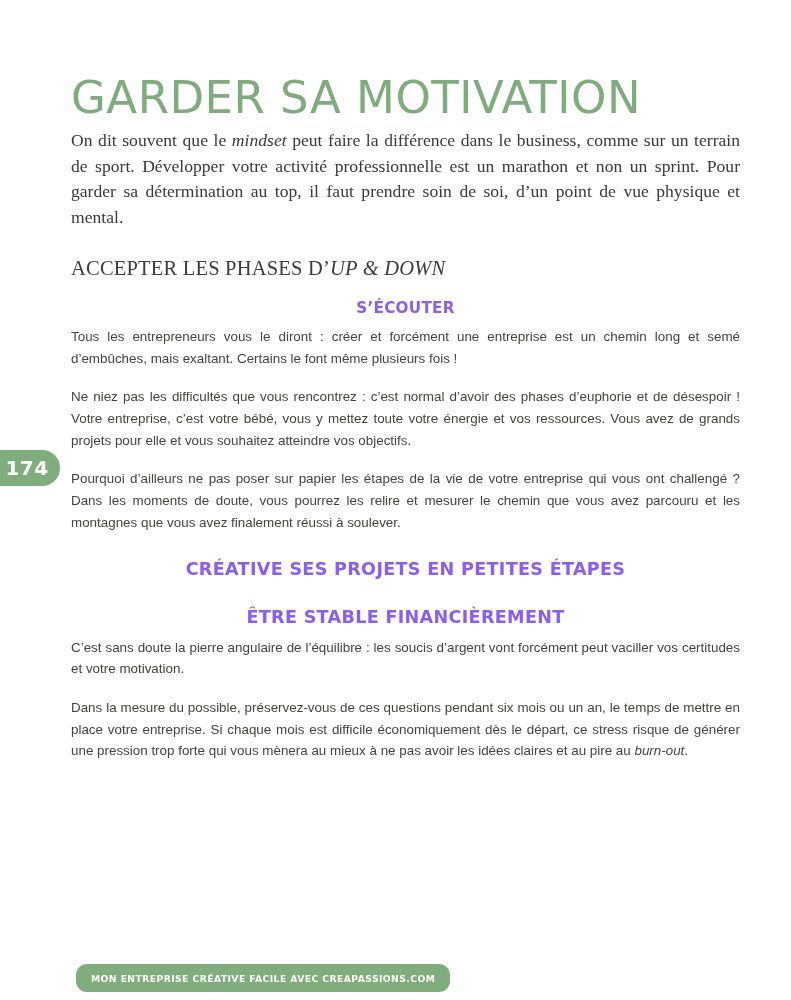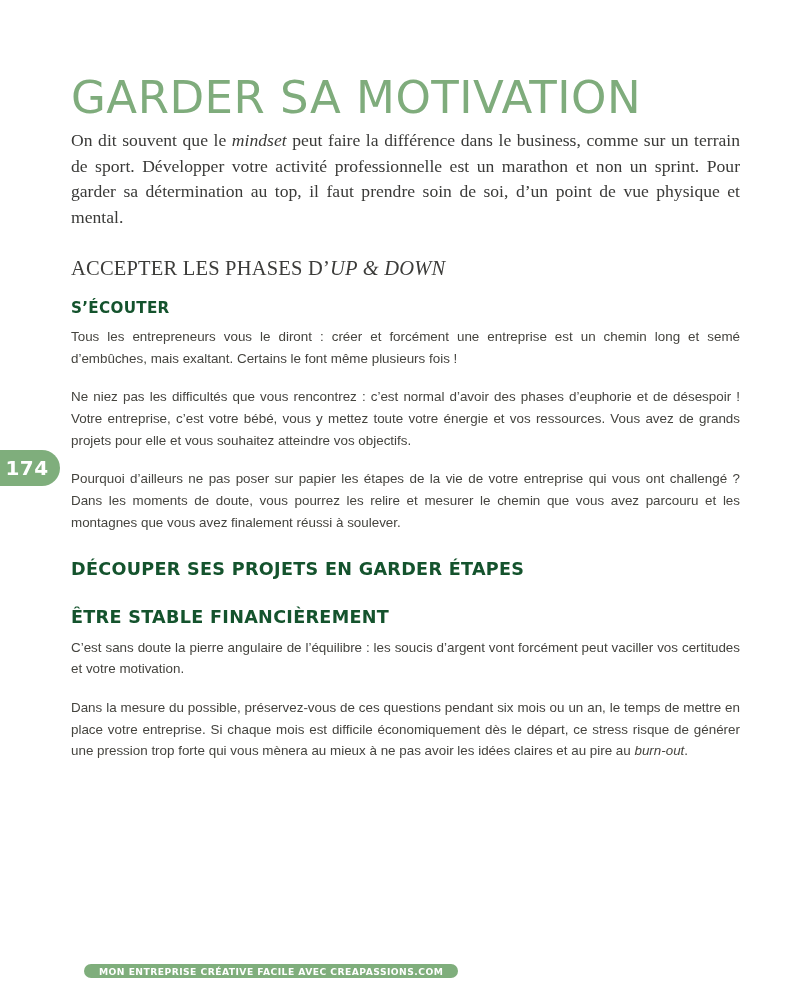--- a/index.html
+++ b/index.html
@@ -68,24 +68,25 @@
     margin: 26px 0 0 0;
     line-height: 1.2;
   }
   .section-title em {
     font-style: italic;
   }
 
   .subhead {
     font-family: "DejaVu Sans", sans-serif;
     font-weight: bold;
-    color: #14532d;
+    color: #8b5cf6;
     letter-spacing: 0.3px;
     line-height: 1.2;
     margin: 0;
+    text-align: center;
   }
   .subhead.sm {
     font-size: 15.2px;
     margin-top: 18px;
   }
   .subhead.lg {
     font-size: 17.6px;
     margin-top: 26px;
   }
 
@@ -122,23 +123,23 @@
     display: flex;
     align-items: center;
     justify-content: center;
     box-sizing: border-box;
     padding-right: 6px;
   }
 
   
   .footer-badge {
     position: absolute;
-    left: 84px;
+    left: 76px;
     top: 964px;
-    height: 14px;
+    height: 28px;
     padding: 0 15px;
     background: #7fae7c;
     border-radius: 11px;
     color: #ffffff;
     font-family: "DejaVu Sans", sans-serif;
     font-size: 9.2px;
     font-weight: bold;
     letter-spacing: 0.45px;
     display: inline-flex;
     align-items: center;
@@ -158,21 +159,21 @@
 
     <p class="intro"><span>On dit souvent que le </span><em>mindset</em><span> peut faire la différence dans le business, comme sur un terrain de sport. Développer votre activité professionnelle est un marathon et non un sprint. Pour garder sa détermination au top, il faut prendre soin de soi, d’un point de vue physique et mental.</span></p>
 
     <h2 class="section-title"><span>ACCEPTER LES PHASES D’</span><em>UP &amp; DOWN</em></h2>
 
     <h3 class="subhead sm">S’ÉCOUTER</h3>
     <p class="body">Tous les entrepreneurs vous le diront : créer et forcément une entreprise est un chemin long et semé d’embûches, mais exaltant. Certains le font même plusieurs fois !</p>
     <p class="body gap">Ne niez pas les difficultés que vous rencontrez : c’est normal d’avoir des phases d’euphorie et de désespoir ! Votre entreprise, c’est votre bébé, vous y mettez toute votre énergie et vos ressources. Vous avez de grands projets pour elle et vous souhaitez atteindre vos objectifs.</p>
     <p class="body gap">Pourquoi d’ailleurs ne pas poser sur papier les étapes de la vie de votre entreprise qui vous ont challengé ? Dans les moments de doute, vous pourrez les relire et mesurer le chemin que vous avez parcouru et les montagnes que vous avez finalement réussi à soulever.</p>
 
-    <h3 class="subhead lg">DÉCOUPER SES PROJETS EN GARDER ÉTAPES</h3>
+    <h3 class="subhead lg">CRÉATIVE SES PROJETS EN PETITES ÉTAPES</h3>
 
     <h3 class="subhead lg">ÊTRE STABLE FINANCIÈREMENT</h3>
     <p class="body">C’est sans doute la pierre angulaire de l’équilibre : les soucis d’argent vont forcément peut vaciller vos certitudes et votre motivation.</p>
 
     <p class="body gap"><span>Dans la mesure du possible, préservez-vous de ces questions pendant six mois ou un an, le temps de mettre en place votre entreprise. Si chaque mois est difficile économiquement dès le départ, ce stress risque de générer une pression trop forte qui vous mènera au mieux à ne pas avoir les idées claires et au pire au </span><em>burn-out</em><span>.</span></p>
 
   </div>
 
   <div class="page-number">174</div>
 

